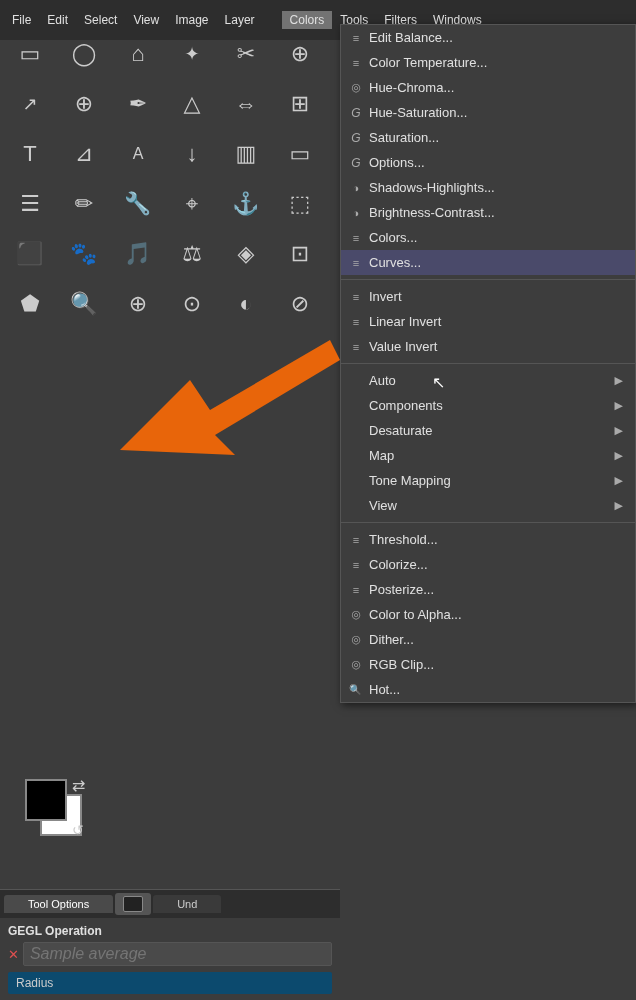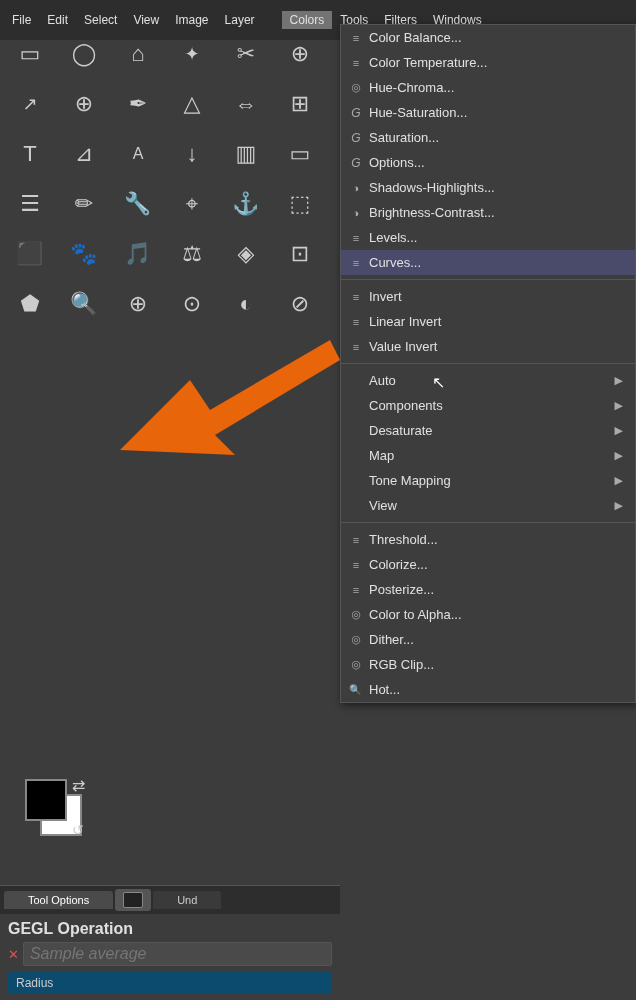--- a/index.html
+++ b/index.html
@@ -92,21 +92,21 @@
     .tool-tab.active {
       background: #4a4a4a;
       color: #fff;
     }
 
     .gegl-section {
       padding: 6px 8px;
       background: #3c3c3c;
     }
     .gegl-title {
-      font-size: 16px;
+      font-size: 12px;
       font-weight: bold;
       color: #e0e0e0;
       margin-bottom: 4px;
     }
     .gegl-input-row {
       display: flex;
       align-items: center;
       gap: 4px;
       margin-bottom: 6px;
     }
@@ -305,21 +305,21 @@
       <input class="gegl-input" style="background: rgb(74, 74, 74); border: 1px solid rgb(85, 85, 85); color: rgb(170, 170, 170); font-size: 16px; padding: 2px 6px; border-radius: 2px; flex: 1 1 0%; font-style: italic;" type="text" placeholder="Sample average">
     </div>
     <div class="gegl-radius">Radius</div>
   </div>
 </div>
 
 <div class="dropdown-menu">
 
   <div class="menu-item">
     <span class="icon-area">≡</span>
-    <span>Color Balance...</span>
+    <span>Edit Balance...</span>
   </div>
 
   <div class="menu-item">
     <span class="icon-area">≡</span>
     <span>Color Temperature...</span>
   </div>
 
   <div class="menu-item">
     <span class="icon-area" style="color:#aaa;">◎</span>
     <span>Hue-Chroma...</span>
@@ -345,21 +345,21 @@
     <span>Shadows-Highlights...</span>
   </div>
 
   <div class="menu-item">
     <span class="icon-area">◑</span>
     <span>Brightness-Contrast...</span>
   </div>
 
   <div class="menu-item">
     <span class="icon-area">≡</span>
-    <span>Levels...</span>
+    <span>Colors...</span>
   </div>
 
   <div class="menu-item" style="background:#4a4a6a;">
     <span class="icon-area">≡</span>
     <span>Curves...</span>
   </div>
 
   <div class="menu-separator"></div>
 
   <div class="menu-item">

